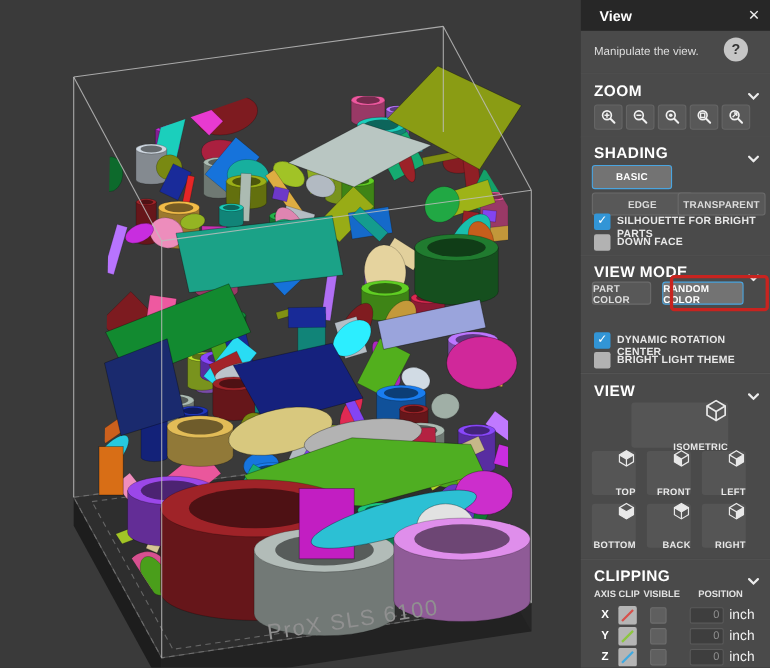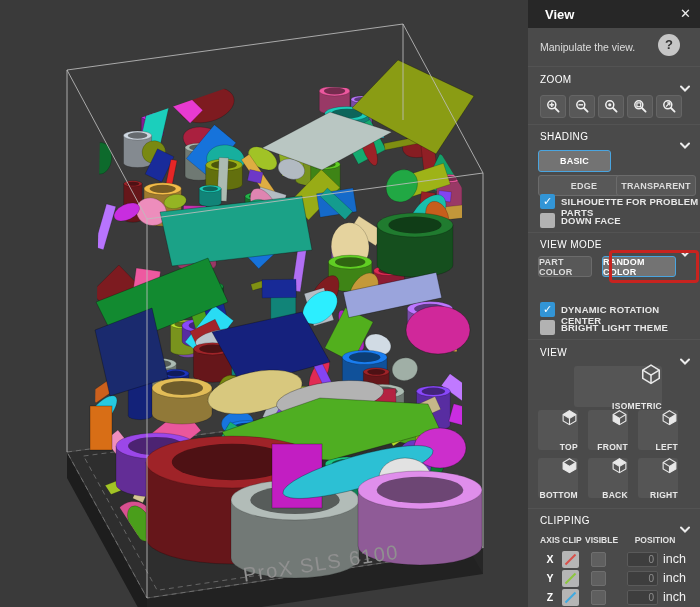--- a/index.html
+++ b/index.html
@@ -20,21 +20,21 @@
   .panel-header { position:absolute; left:0; top:0; right:0; height:28px; background:#272727; }
   .panel-title { position:absolute; left:17px; top:7px; font-size:13px; font-weight:bold; color:#ffffff; }
   .close-btn { position:absolute; right:9px; top:6px; font-size:13px; color:#eeeeee; cursor:pointer; line-height:16px; }
 
   .desc-text { position:absolute; left:12px; top:41px; font-size:10.5px; color:#dddddd; }
   .help-btn { position:absolute; left:130px; top:34px; width:22px; height:22px; border-radius:50%;
               background:#c6c6c6; color:#333; font-weight:bold; font-size:13px; text-align:center; line-height:22px; cursor:pointer; }
 
   .sep { position:absolute; left:0; right:0; height:1px; background:#3d3d3d; border-bottom:1px solid #535353; }
 
-  .sec-hdr { position:absolute; left:12px; font-size:10px; font-weight:normal; color:#ffffff; letter-spacing:.4px; }
+  .sec-hdr { position:absolute; left:12px; font-size:14px; font-weight:bold; color:#ffffff; letter-spacing:.4px; }
   .chev { position:absolute; right:10px; width:10px; height:7px; cursor:pointer; }
 
   .btn { position:absolute; display:flex; align-items:center; justify-content:center;
          background:#585858; border:1px solid #6b6b6b; border-radius:3px;
          font-size:9px; font-weight:bold; color:#dcdcdc; letter-spacing:.2px; cursor:pointer; }
   .btn.blue { background:#737373; border-color:#4aa5e0; color:#ffffff; }
 
   .icon-btn { position:absolute; width:26px; height:23px; background:#585858; border:1px solid #656565;
               border-radius:3px; display:flex; align-items:center; justify-content:center; cursor:pointer; }
 
@@ -461,21 +461,21 @@
 
   <div class="sec-hdr" style="top:131px">SHADING</div>
   <span class="chev" style="top:135px"><svg width="10" height="7" viewBox="0 0 10 7">
         <polyline points="1,1.5 5,5.5 9,1.5" fill="none" stroke="#ececec" stroke-width="2" stroke-linecap="round"></polyline>
       </svg></span>
   <div class="btn blue" style="left:10px;top:150px;width:73px;height:22px">BASIC</div>
   <div class="btn" style="left:10px;top:175px;width:92px;height:21px">EDGE</div>
   <div class="btn" style="left:88px;top:175px;width:80px;height:21px">TRANSPARENT</div>
 
   <div class="cb on" style="left:12px;top:194px">✓</div>
-  <div class="cb-label" style="top:196px">SILHOUETTE FOR PROBLEM PARTS</div>
+  <div class="cb-label" style="top:196px">SILHOUETTE FOR BRIGHT PARTS</div>
   <div class="cb off" style="left:12px;top:213px"></div>
   <div class="cb-label" style="top:215px">DOWN FACE</div>
 
   <div class="sep" style="top:232px"></div>
 
   <div class="sec-hdr" style="top:239px">VIEW MODE</div>
   <span class="chev" style="top:243px"><svg width="10" height="7" viewBox="0 0 10 7">
         <polyline points="1,1.5 5,5.5 9,1.5" fill="none" stroke="#ececec" stroke-width="2" stroke-linecap="round"></polyline>
       </svg></span>
   <div class="btn" style="left:10px;top:256px;width:54px;height:21px">PART COLOR</div>

